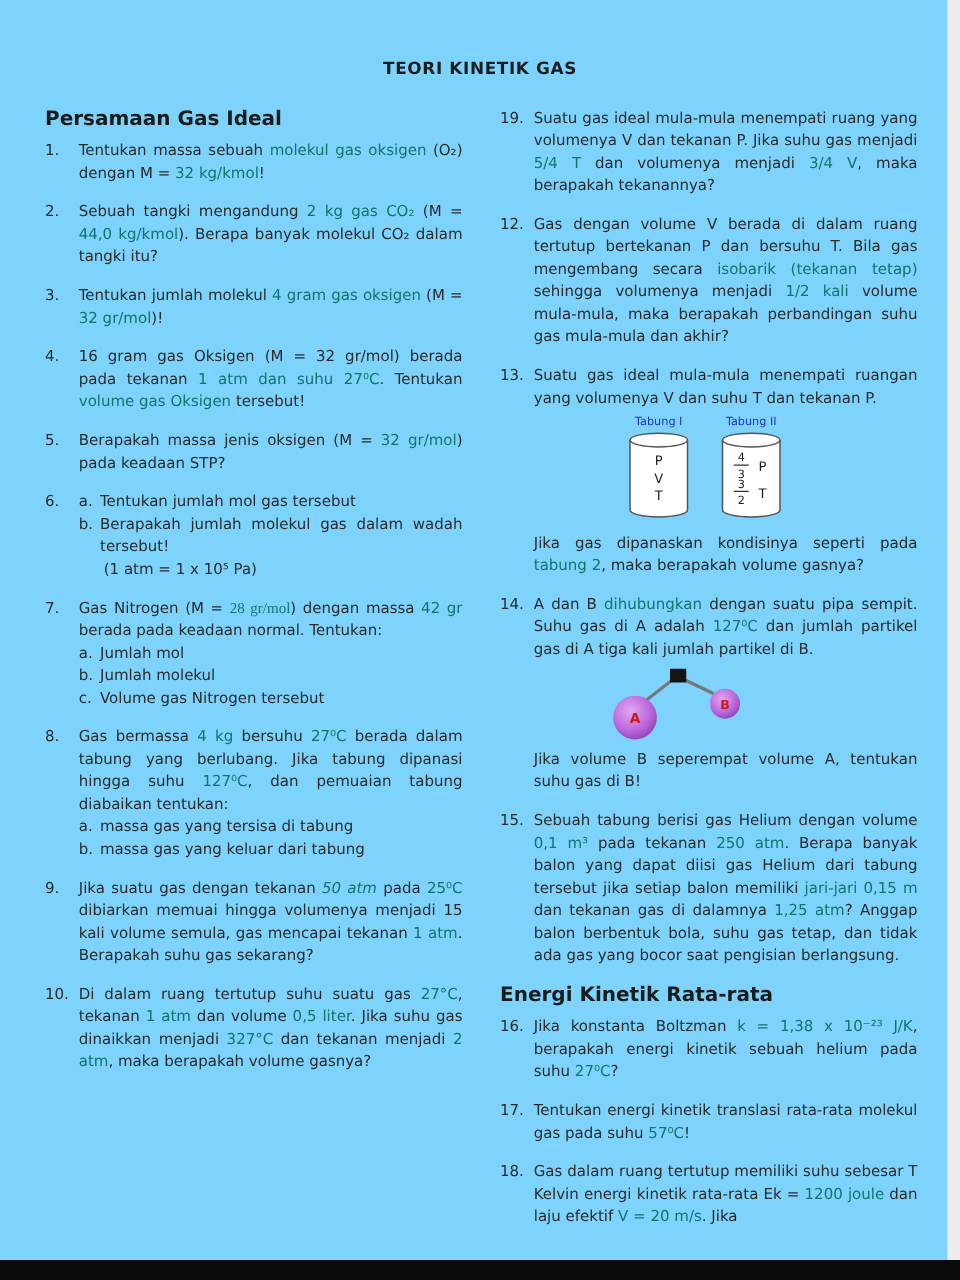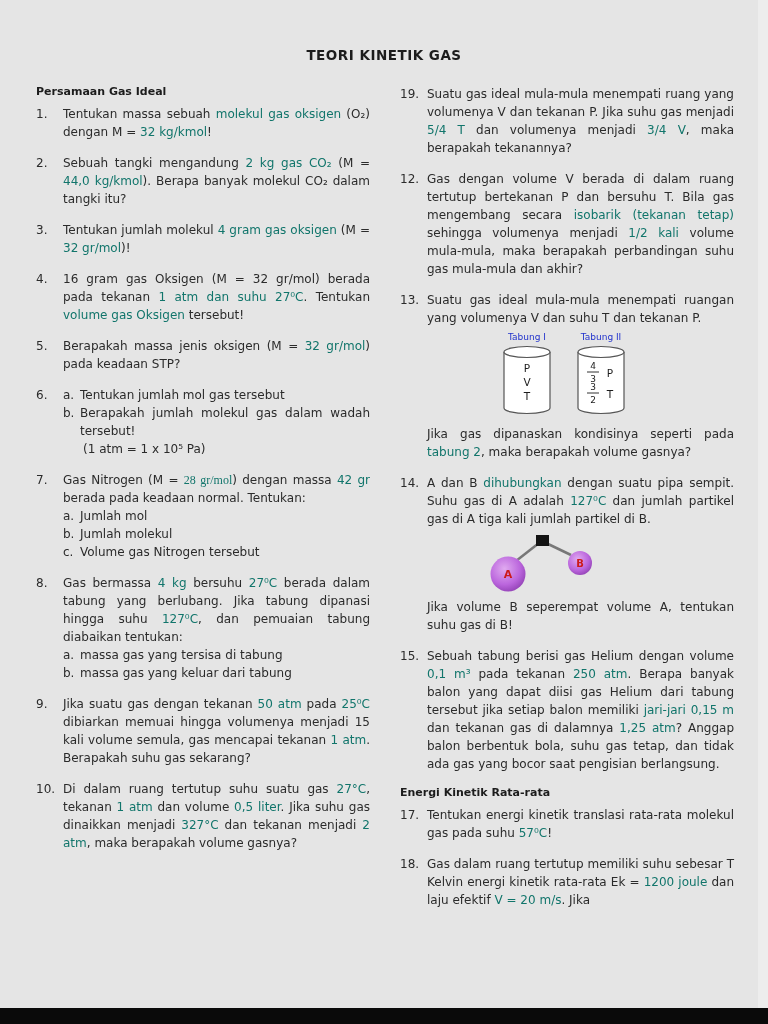--- a/index.html
+++ b/index.html
@@ -4,38 +4,38 @@
 <style>
   html, body {
     margin: 0; padding: 0;
     width: 768px; height: 1024px;
     background: #ffffff;
     font-family: "DejaVu Sans", sans-serif;
     color: #2b2b2b;
     position: relative;
     overflow: hidden;
   }
-  .page { position: absolute; inset: 0; background: #e5e5e5; }
+  .page { position: absolute; inset: 0; background: #7dd3fc; }
   .title {
     margin: 0;
     padding-top: 47px;
     font-size: 13.5px;
     font-weight: bold;
     letter-spacing: 0.5px;
     text-align: center;
     color: #1c1c1c;
   }
   .columns {
     display: flex;
     gap: 30px;
     padding: 22px 34px 0 36px;
   }
   .col { flex: 1; min-width: 0; }
   .col-heading {
-    font-size: 11px;
+    font-size: 16px;
     font-weight: bold;
     color: #1c1c1c;
     margin: 0 0 7px 0;
   }
   .problem { display: flex; margin-bottom: 13px; font-size: 12px; line-height: 18px; }
   .num { flex: none; width: 27px; }
   .content { flex: 1; min-width: 0; }
   .body { text-align: justify; }
   .tail { margin-top: 2px; text-align: justify; }
   .sub { display: flex; }
@@ -146,21 +146,21 @@
             </div>
             <div class="sub">
               <span class="marker">b.</span>
               <div class="sub-text"><span>massa gas yang keluar dari tabung</span></div>
             </div>
           </div>
         </div>
         <div class="problem">
           <span class="num">9.</span>
           <div class="content">
-            <div class="body"><span>Jika suatu gas dengan tekanan </span><span style="color: rgb(17, 117, 107);">50 atm</span><span> pada </span><span style="color: rgb(17, 117, 107);">25⁰C</span><span> dibiarkan memuai hingga volumenya menjadi 15 kali volume semula, gas mencapai tekanan </span><span style="color: rgb(17, 117, 107);">1 atm</span><span>. Berapakah suhu gas sekarang?</span></div>
+            <div class="body"><span>Jika suatu gas dengan tekanan </span><span style="color: rgb(17, 117, 107); font-style: italic;">50 atm</span><span> pada </span><span style="color: rgb(17, 117, 107);">25⁰C</span><span> dibiarkan memuai hingga volumenya menjadi 15 kali volume semula, gas mencapai tekanan </span><span style="color: rgb(17, 117, 107);">1 atm</span><span>. Berapakah suhu gas sekarang?</span></div>
           </div>
         </div>
         <div class="problem">
           <span class="num">10.</span>
           <div class="content">
             <div class="body"><span>Di dalam ruang tertutup suhu suatu gas </span><span style="color: rgb(17, 117, 107);">27°C</span><span>, tekanan </span><span style="color: rgb(17, 117, 107);">1 atm</span><span> dan volume </span><span style="color: rgb(17, 117, 107);">0,5 liter</span><span>. Jika suhu gas dinaikkan menjadi </span><span style="color: rgb(17, 117, 107);">327°C</span><span> dan tekanan menjadi </span><span style="color: rgb(17, 117, 107);">2 atm</span><span>, maka berapakah volume gasnya?</span></div>
           </div>
         </div>
       </div>
     <div class="col">
@@ -230,20 +230,26 @@
           </div>
         </div>
         <div class="problem">
           <span class="num">15.</span>
           <div class="content">
             <div class="body"><span>Sebuah tabung berisi gas Helium dengan volume </span><span style="color: rgb(17, 117, 107);">0,1 m³</span><span> pada tekanan </span><span style="color: rgb(17, 117, 107);">250 atm</span><span>. Berapa banyak balon yang dapat diisi gas Helium dari tabung tersebut jika setiap balon memiliki </span><span style="color: rgb(17, 117, 107);">jari-jari 0,15 m</span><span> dan tekanan gas di dalamnya </span><span style="color: rgb(17, 117, 107);">1,25 atm</span><span>? Anggap balon berbentuk bola, suhu gas tetap, dan tidak ada gas yang bocor saat pengisian berlangsung.</span></div>
           </div>
         </div>
         <div class="col-heading">Energi Kinetik Rata-rata</div>
         <div class="problem">
+          <span class="num">16.</span>
+          <div class="content">
+            <div class="body"><span>Jika konstanta Boltzman </span><span style="color: rgb(17, 117, 107);">k = 1,38 x 10⁻²³ J/K</span><span>, berapakah energi kinetik sebuah helium pada suhu </span><span style="color: rgb(17, 117, 107);">27⁰C</span><span>?</span></div>
+          </div>
+        </div>
+        <div class="problem">
           <span class="num">17.</span>
           <div class="content">
             <div class="body"><span>Tentukan energi kinetik translasi rata-rata molekul gas pada suhu </span><span style="color: rgb(17, 117, 107);">57⁰C</span><span>!</span></div>
           </div>
         </div>
         <div class="problem">
           <span class="num">18.</span>
           <div class="content">
             <div class="body"><span>Gas dalam ruang tertutup memiliki suhu sebesar T Kelvin energi kinetik rata-rata Ek = </span><span style="color: rgb(17, 117, 107);">1200 joule</span><span> dan laju efektif </span><span style="color: rgb(17, 117, 107);">V = 20 m/s</span><span>. Jika</span></div>
           </div>

